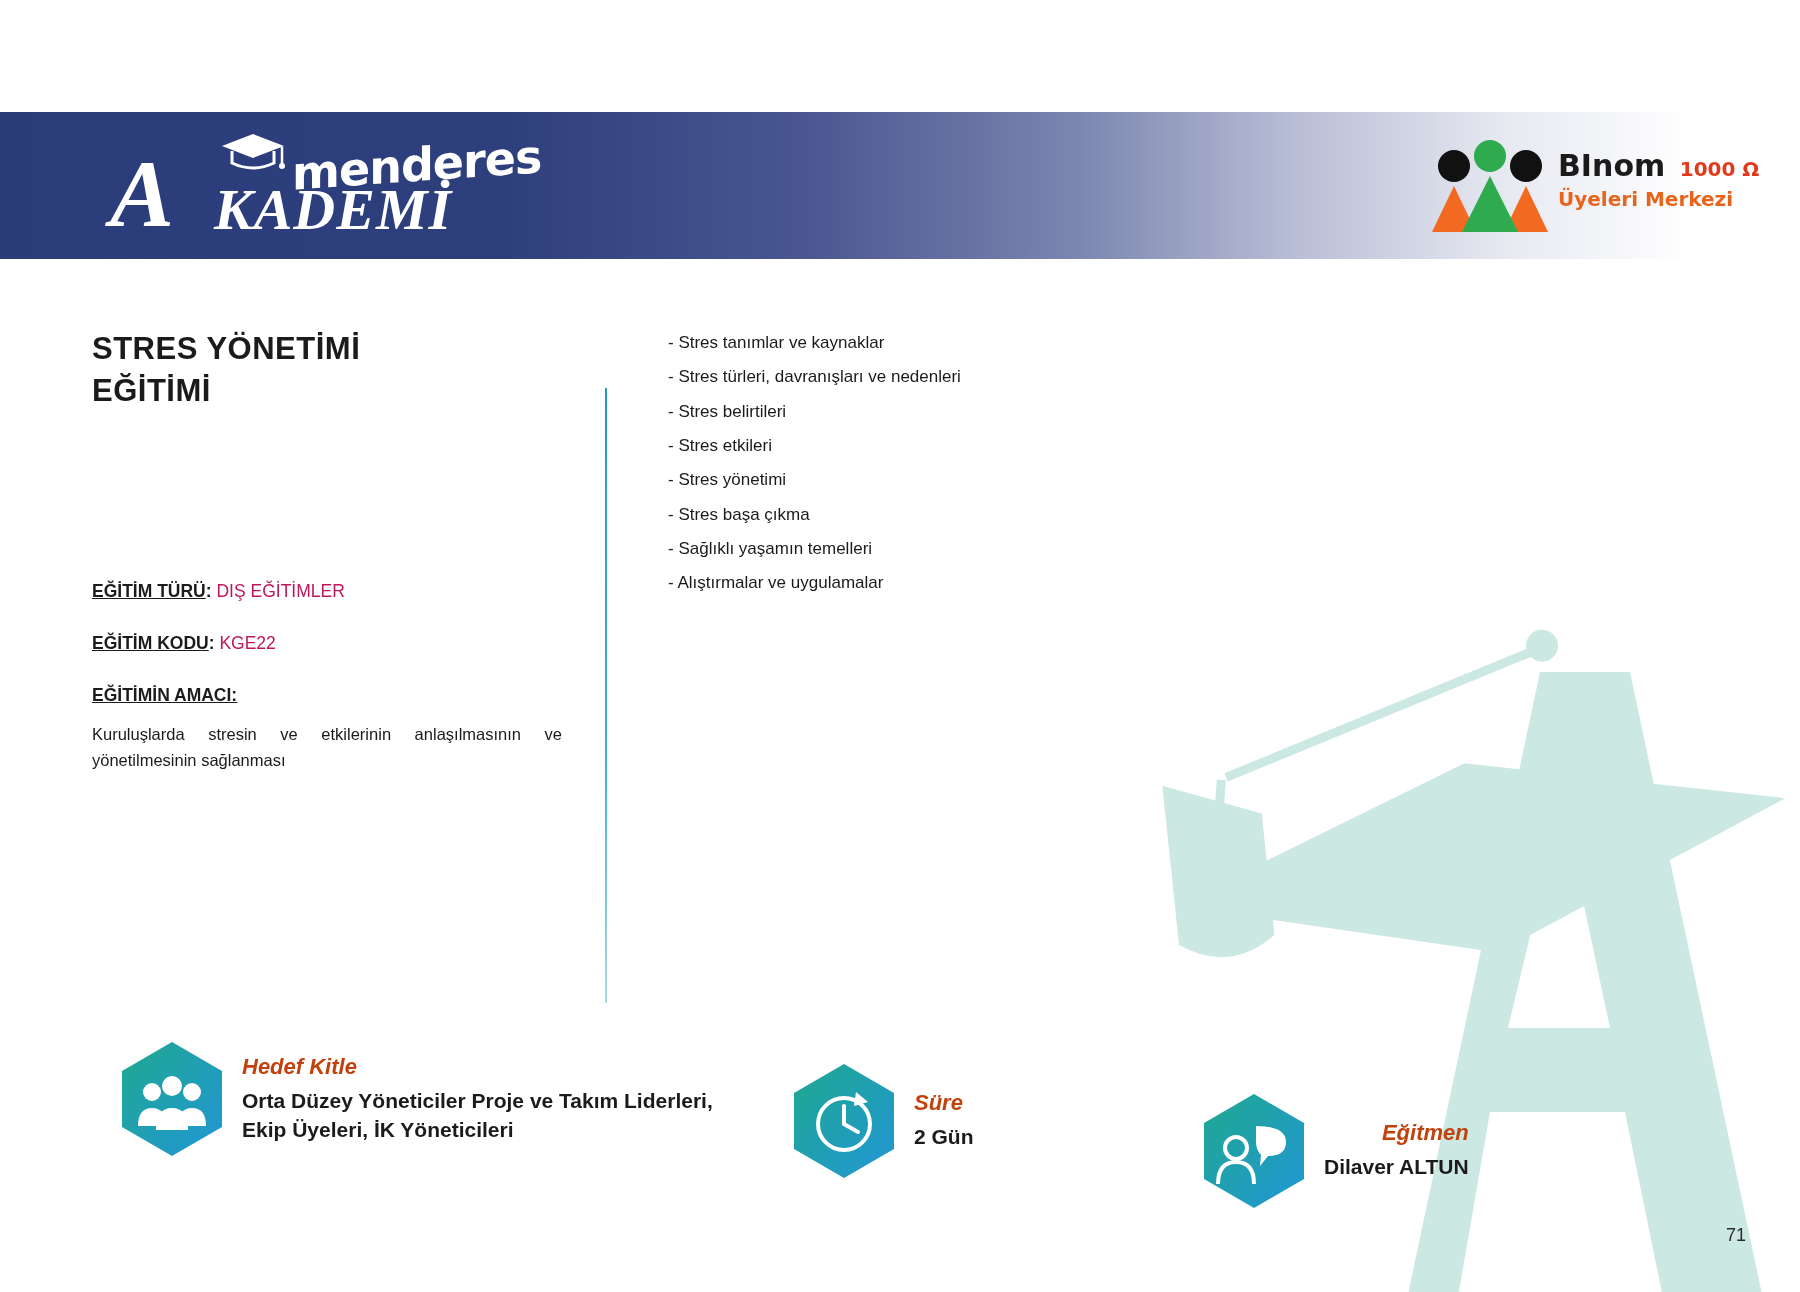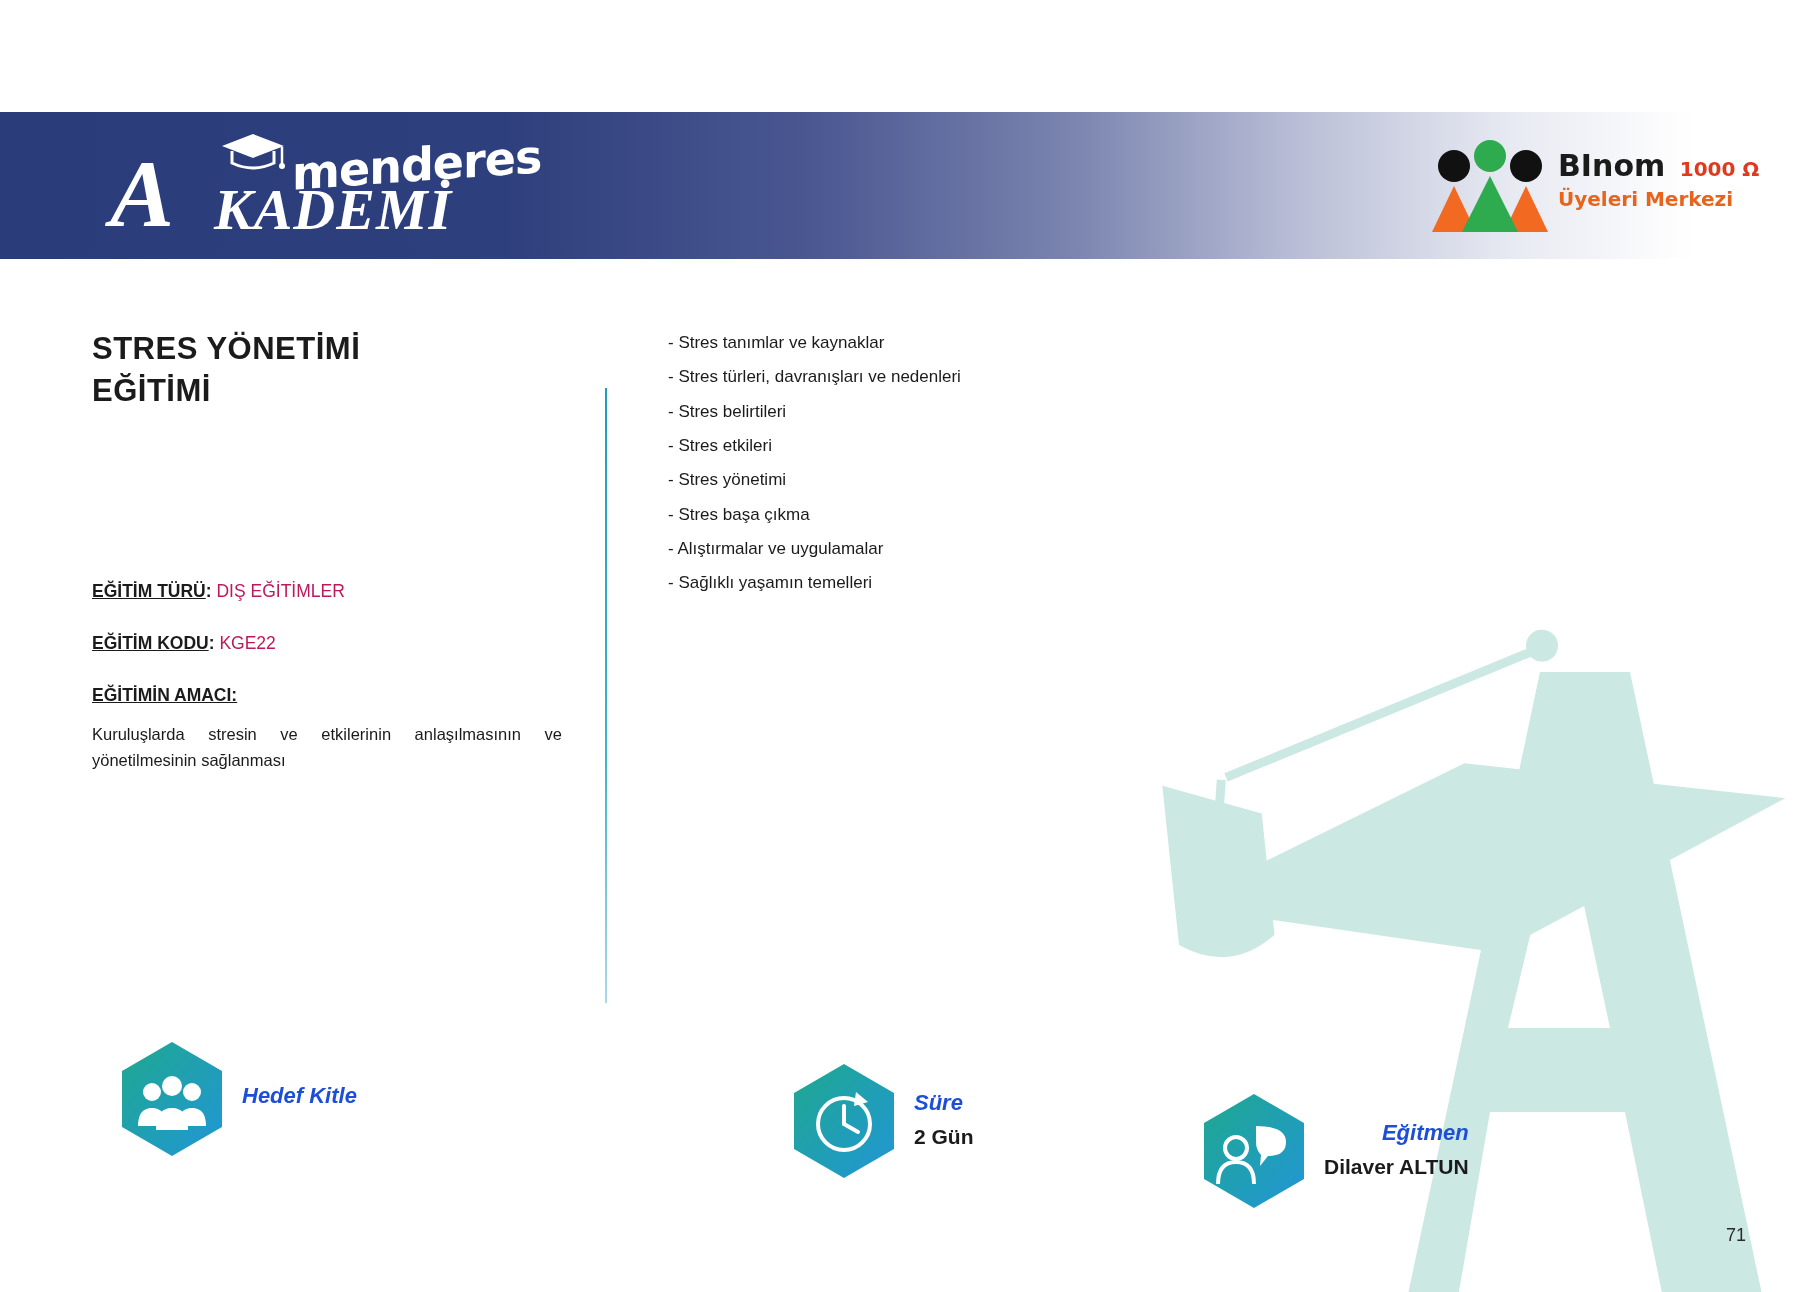--- a/index.html
+++ b/index.html
@@ -244,21 +244,21 @@
     display: block;
   }
   .badge-text {
     margin-left: 16px;
   }
   .badge-title {
     font-family: "Liberation Sans", sans-serif;
     font-size: 22px;
     font-style: italic;
     font-weight: bold;
-    color: #1d4ed8;
+    color: #c2410c;
     margin-bottom: 6px;
   }
   .badge-value {
     font-family: "Liberation Sans", sans-serif;
     font-size: 21px;
     font-weight: bold;
     color: #1b1b1b;
     line-height: 1.4;
   }
 
@@ -353,22 +353,22 @@
 
 <div class="divider"></div>
 
 <div class="content-block">
   <div class="content-item">- Stres tanımlar ve kaynaklar</div>
   <div class="content-item">- Stres türleri, davranışları ve nedenleri</div>
   <div class="content-item">- Stres belirtileri</div>
   <div class="content-item">- Stres etkileri</div>
   <div class="content-item">- Stres yönetimi</div>
   <div class="content-item">- Stres başa çıkma</div>
+  <div class="content-item">- Sağlıklı yaşamın temelleri</div>
   <div class="content-item">- Alıştırmalar ve uygulamalar</div>
-  <div class="content-item">- Sağlıklı yaşamın temelleri</div>
 </div>
 
 <div class="badge" id="badge-audience">
   <div class="hexwrap">
     <svg class="hex" viewBox="0 0 108 118">
       <defs>
         <linearGradient id="gradA" x1="0" y1="0" x2="1" y2="1">
           <stop offset="0%" stop-color="#1fa88f"></stop>
           <stop offset="100%" stop-color="#2196d6"></stop>
         </linearGradient>
@@ -379,20 +379,21 @@
         <circle cx="54" cy="46" r="10"></circle>
         <circle cx="74" cy="52" r="9"></circle>
         <path d="M20 86 Q20 68 34 68 Q48 68 48 86 Z"></path>
         <path d="M38 90 Q38 68 54 68 Q70 68 70 90 Z"></path>
         <path d="M60 86 Q60 68 74 68 Q88 68 88 86 Z"></path>
       </g>
     </svg>
   </div>
   <div class="badge-text">
     <div class="badge-title">Hedef Kitle</div>
+    <div class="badge-value">Orta Düzey Yöneticiler Proje ve Takım Liderleri, Ekip Üyeleri, İK Yöneticileri</div>
   </div>
 </div>
 
 <div class="badge" id="badge-duration">
   <div class="hexwrap">
     <svg class="hex" viewBox="0 0 108 118">
       <defs>
         <linearGradient id="gradB" x1="0" y1="0" x2="1" y2="1">
           <stop offset="0%" stop-color="#1fa88f"></stop>
           <stop offset="100%" stop-color="#2196d6"></stop>

